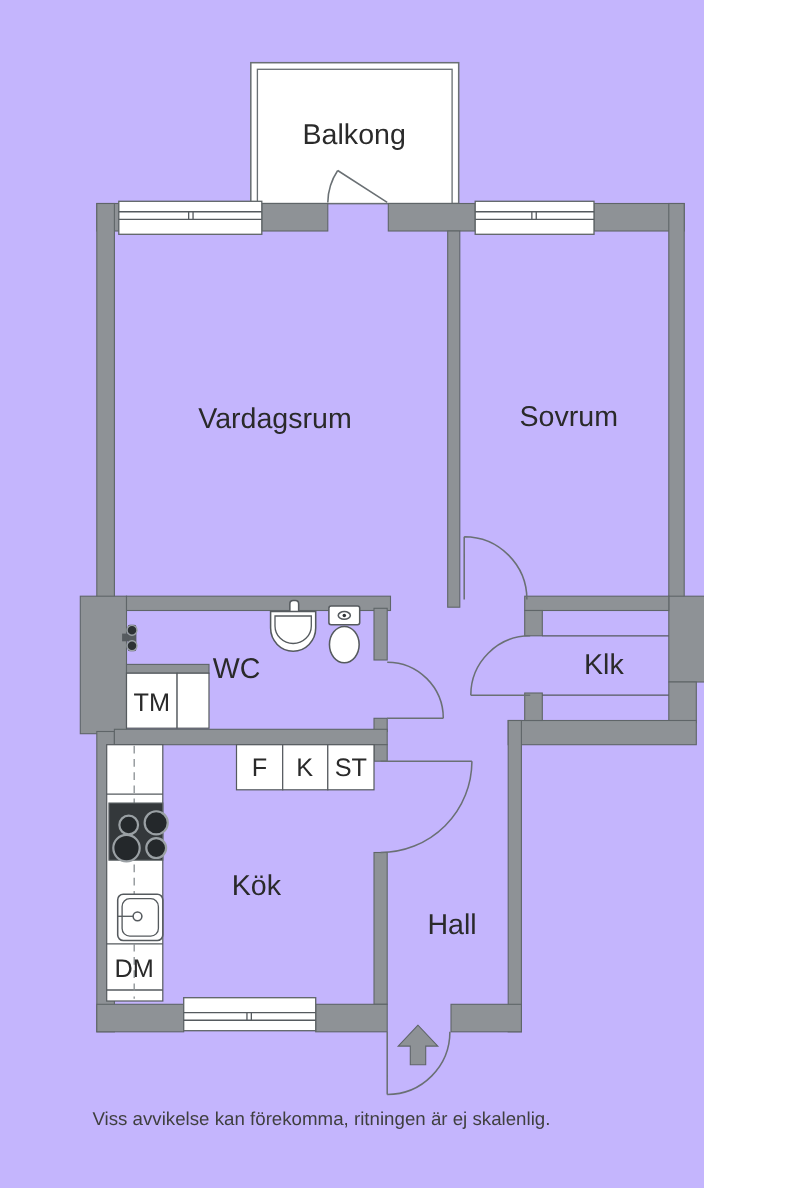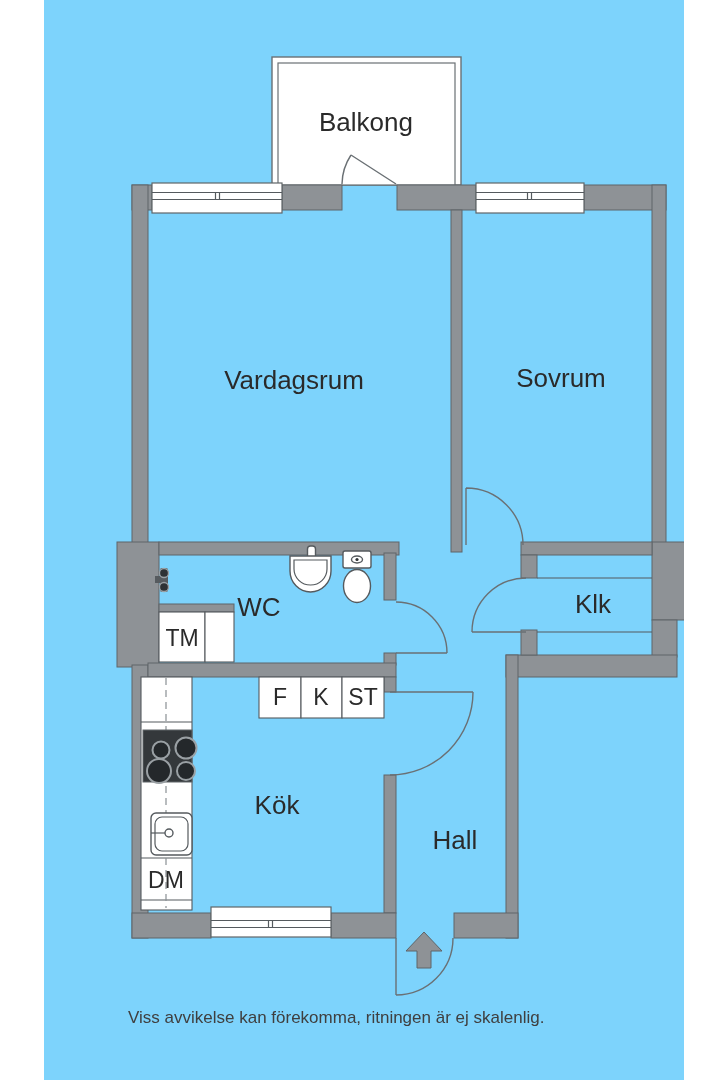--- a/index.html
+++ b/index.html
@@ -1,19 +1,19 @@
 <!DOCTYPE html>
 <html style="--wall: #8e9296; --outline: #5f6568; --fix: #555a5e; --text: #2a2a2a; --stove: #34383b;"><head>
 <meta charset="utf-8">
 <style>
   :root{
     --wall:#8e9296; --outline:#5f6568; --fix:#555a5e; --text:#2a2a2a; --stove:#34383b;
   }
   html,body{margin:0;padding:0;background:#ffffff;}
-  .page{width:640px;height:1080px;position:relative;background:#7dd3fc;overflow:hidden;margin-left:44px;}
+  .page{width:640px;height:1080px;position:relative;background:#c4b5fd;overflow:hidden;}
   svg{display:block;}
   .wall{fill:var(--wall);stroke:var(--outline);stroke-width:1;}
   .win{fill:#ffffff;stroke:var(--outline);stroke-width:1.2;}
   .thin{fill:none;stroke:var(--fix);stroke-width:1.2;}
   .fix{fill:#ffffff;stroke:var(--fix);stroke-width:1.4;}
   .cab{fill:#ffffff;stroke:var(--fix);stroke-width:1.1;}
   .door{fill:none;stroke:#6a7074;stroke-width:1.4;}
   .stove{fill:var(--stove);stroke:var(--outline);stroke-width:1;}
   .burner{fill:#24282b;stroke:#9aa0a4;stroke-width:2;}
   .dash{fill:none;stroke:#8a9094;stroke-width:1.2;stroke-dasharray:7 5;}

